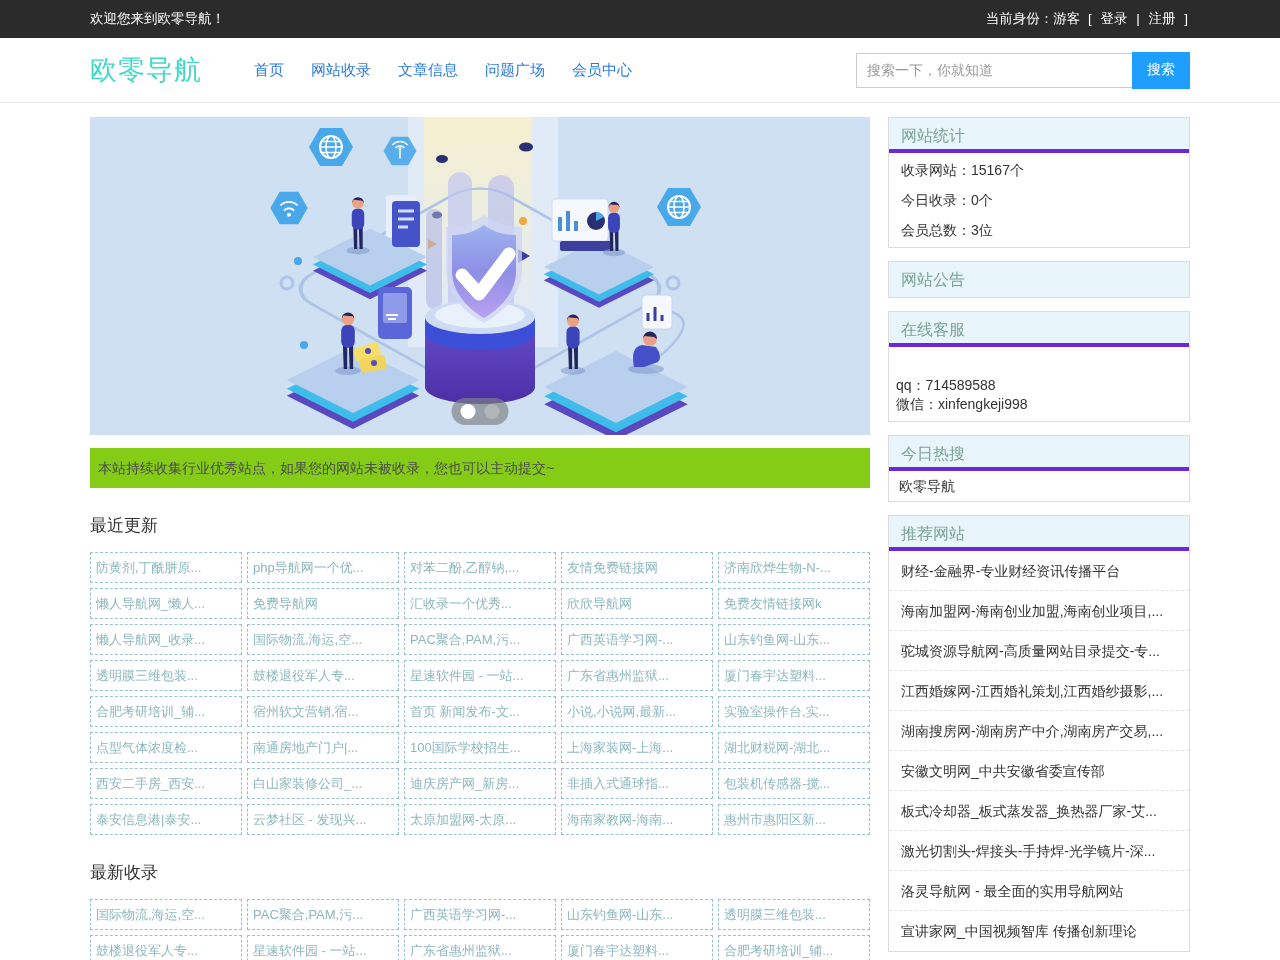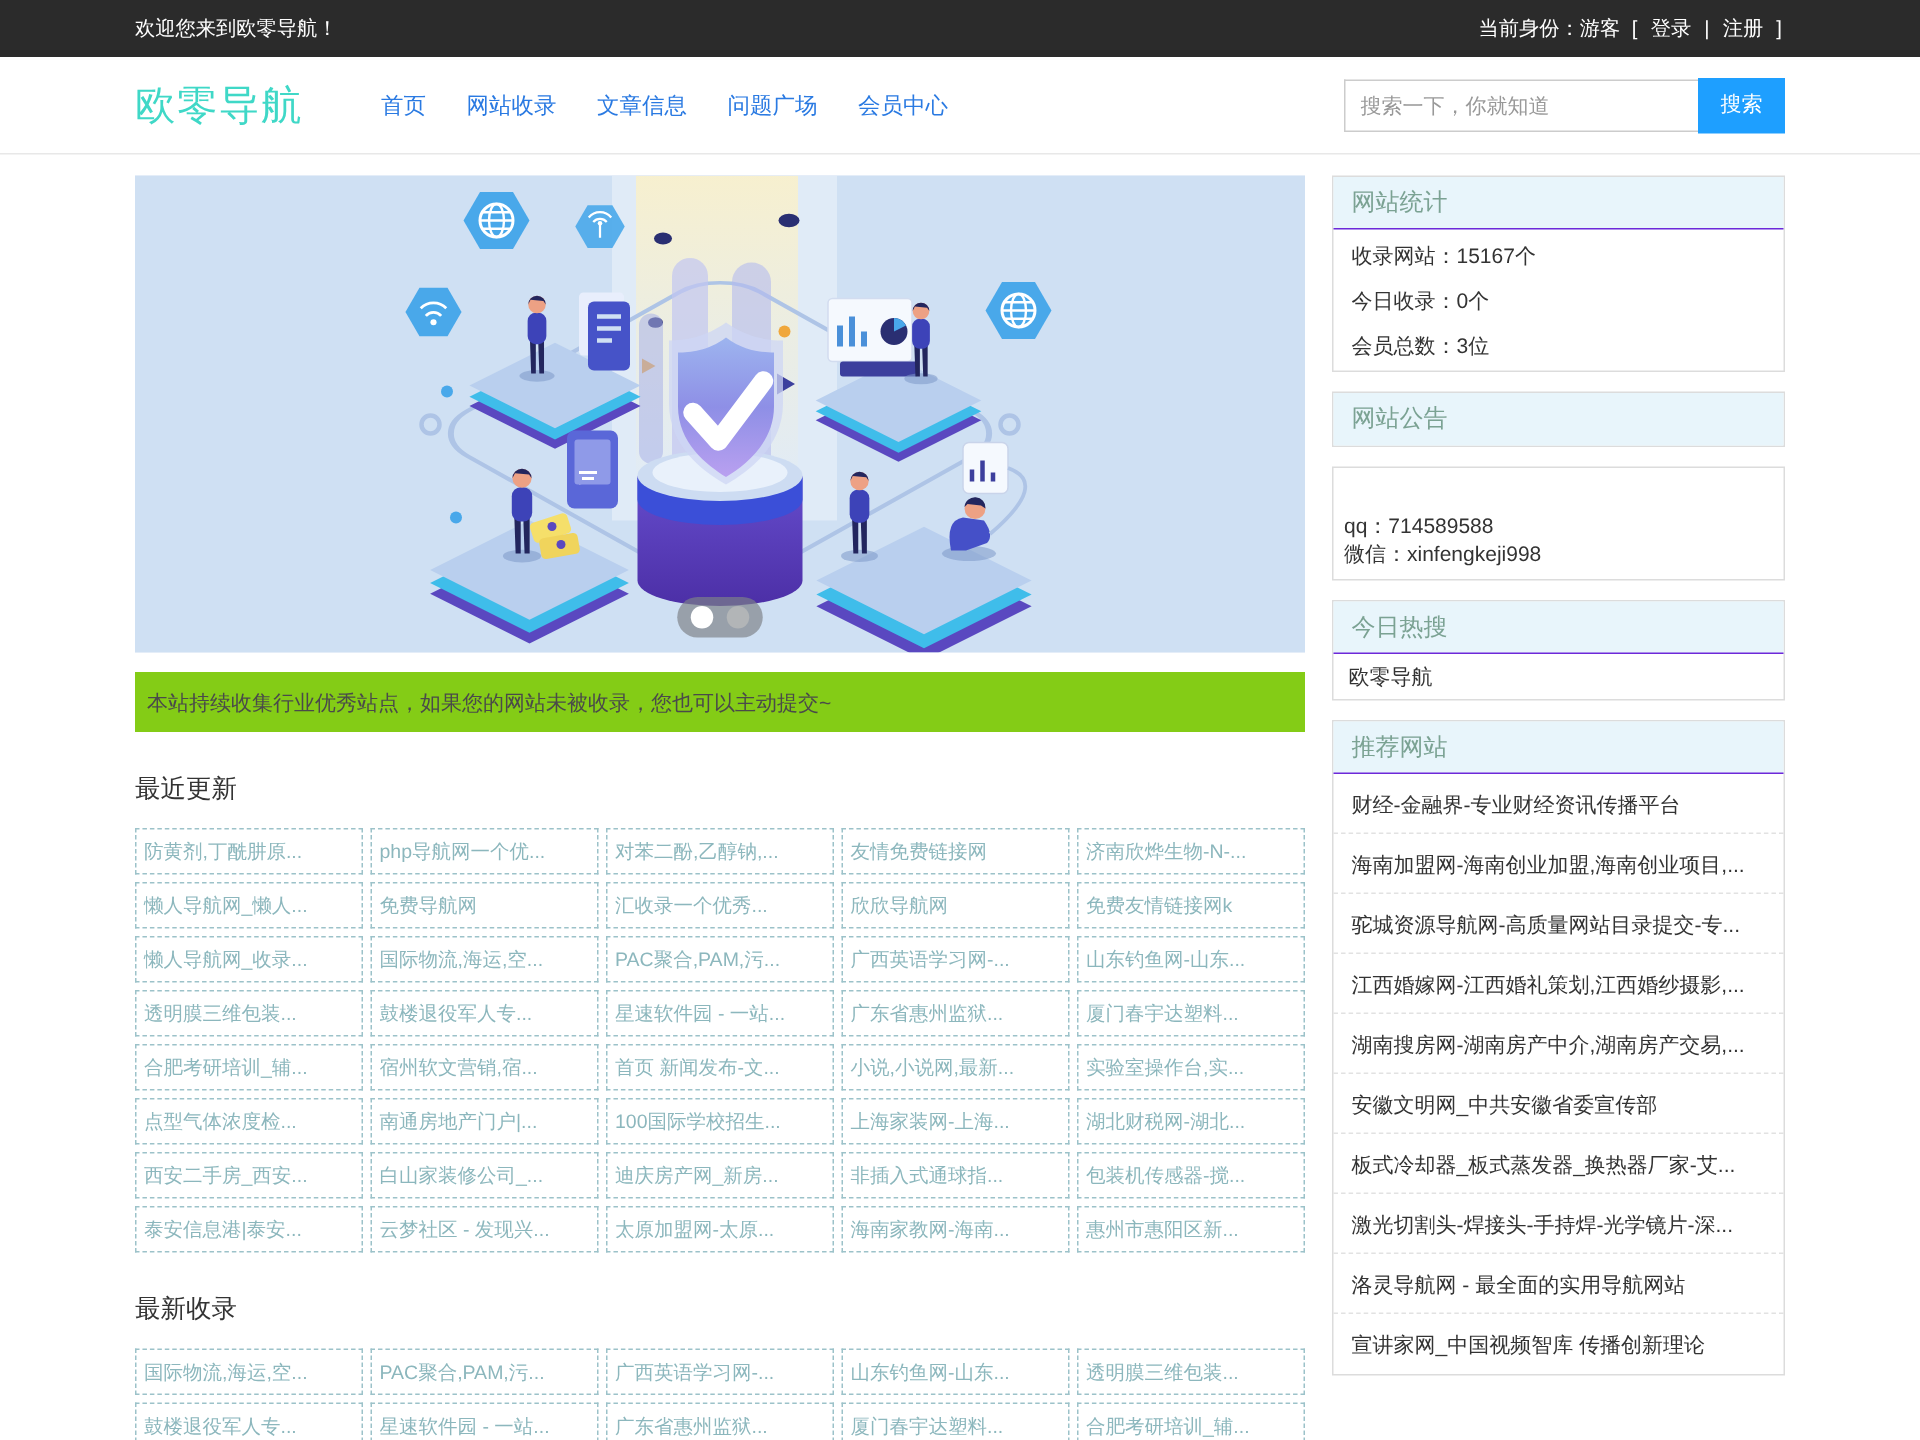--- a/index.html
+++ b/index.html
@@ -13,21 +13,21 @@
   .topbar-inner { width:1100px; margin:0 auto; height:100%; display:flex; align-items:center; justify-content:space-between; }
   .identity span { margin:0 2px; }
   .identity a { color:#fff; text-decoration:none; cursor:pointer; margin:0 3px; }
   
   header { background:#fff; border-bottom:1px solid #e8e8e8; }
   .header-inner { width:1100px; margin:0 auto; height:64px; display:flex; align-items:center; }
   .logo { font-size:27px; color:#3fd8c7; letter-spacing:1px; cursor:pointer; }
   nav { display:flex; margin-left:52px; gap:27px; }
   .nav-link { color:#2a7ae2; font-size:15px; text-decoration:none; cursor:pointer; white-space:nowrap; }
   .search { margin-left:auto; display:flex; align-items:center; }
-  .search input { width:236px; height:35px; border:1px solid #ccc; border-right:none; padding:0 10px; font-size:14px; color:#8b5cf6; outline:none; border-radius:0; }
+  .search input { width:276px; height:35px; border:1px solid #ccc; border-right:none; padding:0 10px; font-size:14px; color:#8b5cf6; outline:none; border-radius:0; }
   .search input::placeholder { color:#999; }
   .search button { width:58px; height:37px; background:#1e9fff; color:#fff; border:none; font-size:14px; cursor:pointer; }
   
   .main { width:1100px; margin:14px auto 0; display:flex; gap:18px; align-items:flex-start; }
   .left-col { width:780px; flex:none; }
   .right-col { width:302px; flex:none; }
   
   .banner { position:relative; width:780px; height:318px; overflow:hidden; background:#cfe0f3; cursor:pointer; }
   .dots { position:absolute; left:50%; bottom:10px; transform:translateX(-50%); background:rgba(125,130,135,.68); border-radius:15px; padding:6px 9px; display:flex; gap:9px; }
   .dot { width:15px; height:15px; border-radius:50%; background:#b2b5b7; cursor:pointer; }
@@ -37,21 +37,21 @@
   .sec-title { margin:26px 0 0; font-size:17px; color:#333; font-weight:500; }
   .grid { margin-top:15px; display:grid; grid-template-columns:repeat(5,1fr); gap:5px; }
   .cell {
     display:block; height:31px; line-height:29px; border:1px dashed #9cc2c9;
     color:#8cb7bd; font-size:13px; text-align:left; padding:0 5px;
     white-space:nowrap; overflow:hidden; text-decoration:none; cursor:pointer; background:#fff;
   }
   
   .side-box { border:1px solid #dcdcdc; margin-bottom:13px; background:#fff; }
   .side-head { background:#e8f5fb; padding:0 12px; height:35px; line-height:35px; font-size:16px; color:#7ba293; }
-  .side-head.with-body { border-bottom:1px solid #6d28d9; }
+  .side-head.with-body { border-bottom:4px solid #6d28d9; }
   .stats-body { padding:2px 0; }
   .stat-row { height:30px; line-height:30px; padding:0 12px; font-size:14px; color:#333; }
   .service-body { padding:5px 7px 7px;margin-top:24px; }
   .service-row { font-size:14px; color:#333; line-height:19px; }
   .hot-row { height:30px; line-height:30px; padding:0 10px; font-size:14px; color:#333; cursor:pointer; }
   .rec-item {
     height:40px; line-height:40px; padding:0 12px; font-size:14px; color:#333;
     border-bottom:1px dashed #e2e2e2; white-space:nowrap; overflow:hidden; cursor:pointer;
   }
   .rec-item:last-child { border-bottom:none; }
@@ -305,20 +305,21 @@
           <div class="stat-row">今日收录：0个</div>
           <div class="stat-row">会员总数：3位</div>
         </div>
     </section>
 
     <section class="side-box">
       <div class="side-head">网站公告</div>
     </section>
 
     <section class="side-box">
+      <div class="side-head with-body">在线客服</div>
       <div class="service-body">
           <div class="service-row">qq：714589588</div>
           <div class="service-row">微信：xinfengkeji998</div>
         </div>
     </section>
 
     <section class="side-box">
       <div class="side-head with-body">今日热搜</div>
       <div>
           <div class="hot-row">欧零导航</div>

